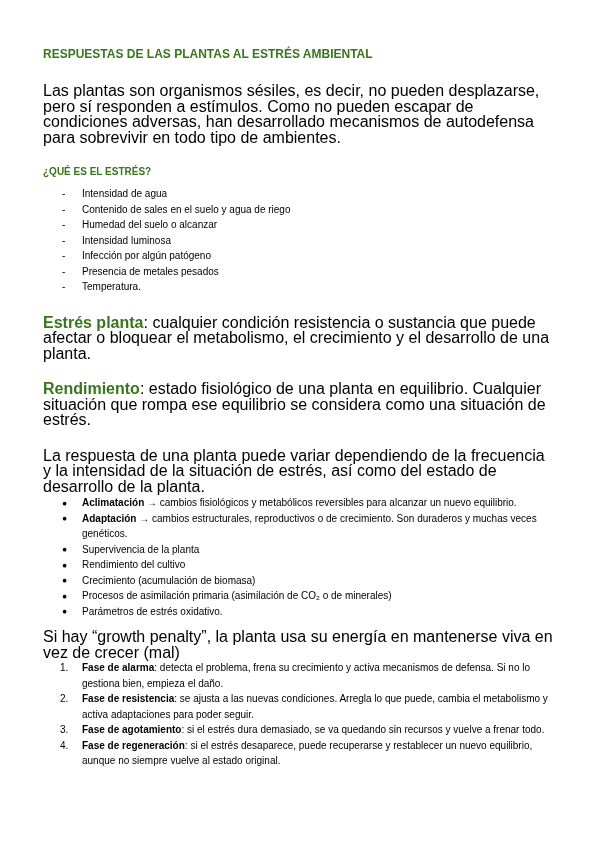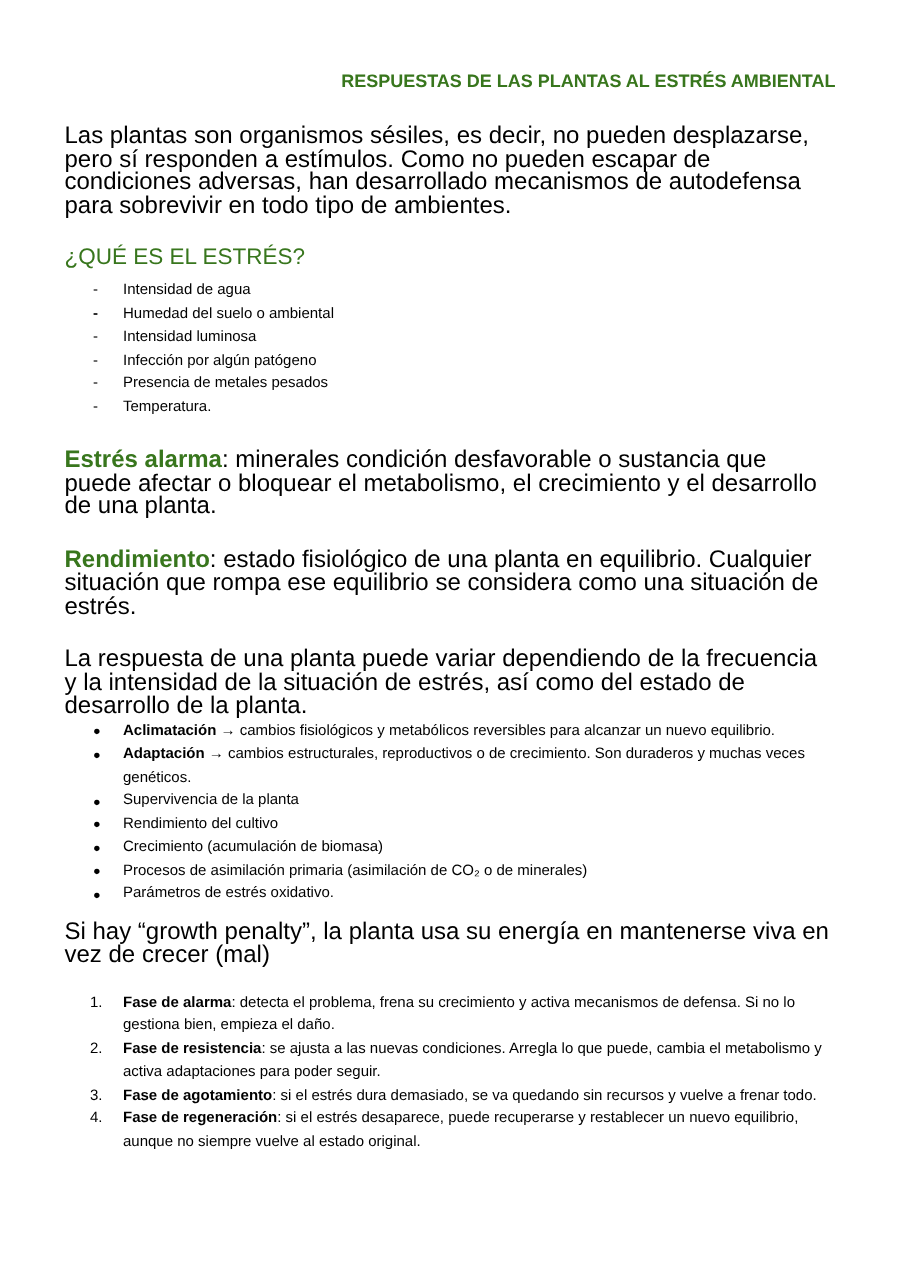--- a/index.html
+++ b/index.html
@@ -13,34 +13,34 @@
   }
   .page {
     width: 600px; height: 848px;
     padding: 46px 43px 0 43px;
     overflow: hidden;
     background: #ffffff;
   }
   .doc-title {
     font-size: 12px; font-weight: bold;
     color: #38761d;
-    text-align: right;
+    text-align: left;
     line-height: 16px;
     margin: 0 0 21px 0;
   }
   .para {
     font-size: 16px;
     line-height: 15.5px;
     margin: 15px 0;
   }
   .para.tight { margin: 0; }
   .para.def { margin: 20px 0; }
   .para.mb1 { margin-bottom: 1px; }
   .heading {
-    font-size: 15px; font-weight: normal;
+    font-size: 10px; font-weight: bold;
     color: #38761d;
     line-height: 15px;
     margin: 19px 0 7px 0;
   }
   .list {
     list-style: none;
     margin: 0; padding: 0;
     font-size: 10px;
     line-height: 15.5px;
   }
@@ -50,66 +50,67 @@
   }
   .list .marker {
     position: absolute;
     left: 19px; top: 0;
     width: 16px;
   }
   .list.ol .marker { left: 17px; }
   .list .marker.bullet { font-size: 8.5px; top: 0.5px; }
   .term { font-weight: bold; }
   .term.green { color: #38761d; }
-  .note { margin: 10px 0 16px 0; }
+  .note { margin: 10px 0 0 0; }
 </style>
 </head>
 <body>
 
 <div class="page">
 
   <h1 class="doc-title">RESPUESTAS DE LAS PLANTAS AL ESTRÉS AMBIENTAL</h1>
 
   <p class="para">Las plantas son organismos sésiles, es decir, no pueden desplazarse, pero sí responden a estímulos. Como no pueden escapar de condiciones adversas, han desarrollado mecanismos de autodefensa para sobrevivir en todo tipo de ambientes.</p>
 
   <h2 class="heading">¿QUÉ ES EL ESTRÉS?</h2>
 
 
   <ul class="list">
     <li class="li">
       <span class="marker">-</span>
       <span>Intensidad de agua</span>
     </li>
     <li class="li">
       <span class="marker">-</span>
+      <span>Contenido de sales en el suelo y agua de riego</span>
     </li>
     <li class="li">
       <span class="marker">-</span>
-      <span>Humedad del suelo o ambiental</span>
+      <span>Humedad del suelo o alcanzar</span>
     </li>
     <li class="li">
       <span class="marker">-</span>
       <span>Intensidad luminosa</span>
     </li>
     <li class="li">
       <span class="marker">-</span>
       <span>Infección por algún patógeno</span>
     </li>
     <li class="li">
       <span class="marker">-</span>
       <span>Presencia de metales pesados</span>
     </li>
     <li class="li">
       <span class="marker">-</span>
       <span>Temperatura.</span>
     </li>
   </ul>
 
   <p class="para def">
-    <span class="term green">Estrés alarma</span><span>: minerales condición desfavorable o sustancia que puede afectar o bloquear el metabolismo, el crecimiento y el desarrollo de una planta.</span>
+    <span class="term green">Estrés planta</span><span>: cualquier condición resistencia o sustancia que puede afectar o bloquear el metabolismo, el crecimiento y el desarrollo de una planta.</span>
   </p>
 
   <p class="para def">
     <span class="term green">Rendimiento</span><span>: estado fisiológico de una planta en equilibrio. Cualquier situación que rompa ese equilibrio se considera como una situación de estrés.</span>
   </p>
 
   <p class="para def mb1">La respuesta de una planta puede variar dependiendo de la frecuencia y la intensidad de la situación de estrés, así como del estado de desarrollo de la planta.</p>
 
   <ul class="list">
     <li class="li">

